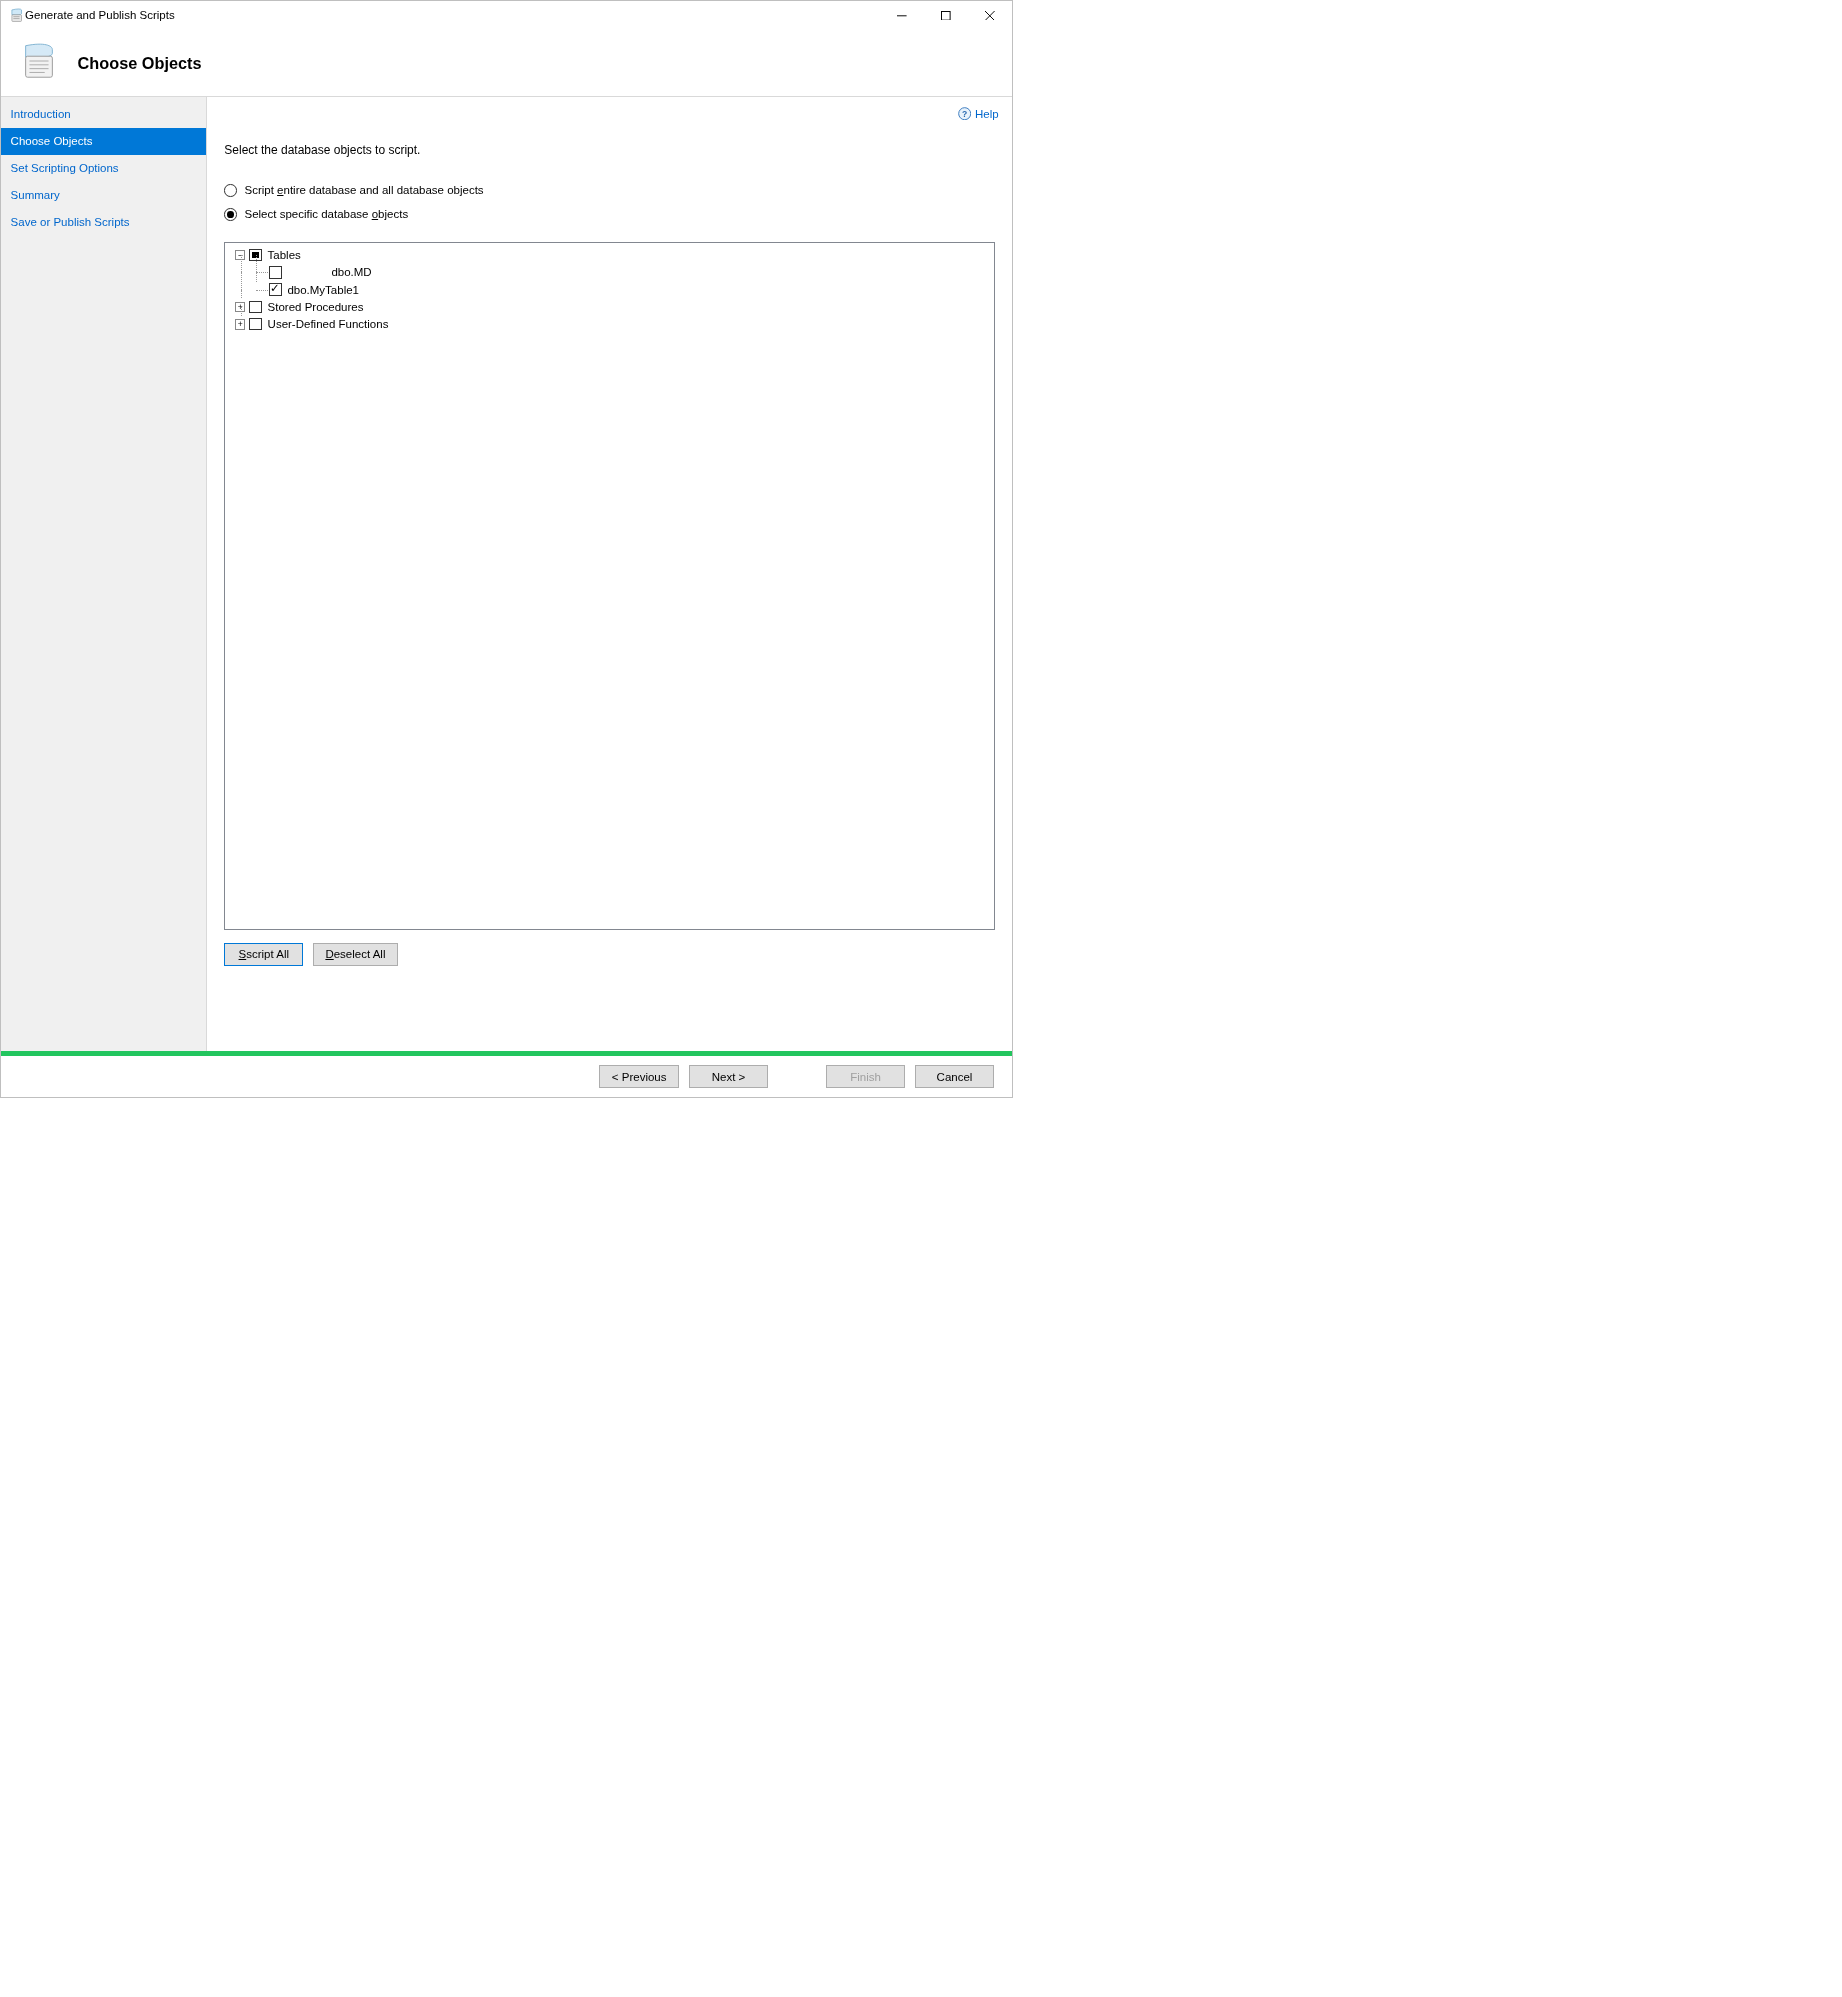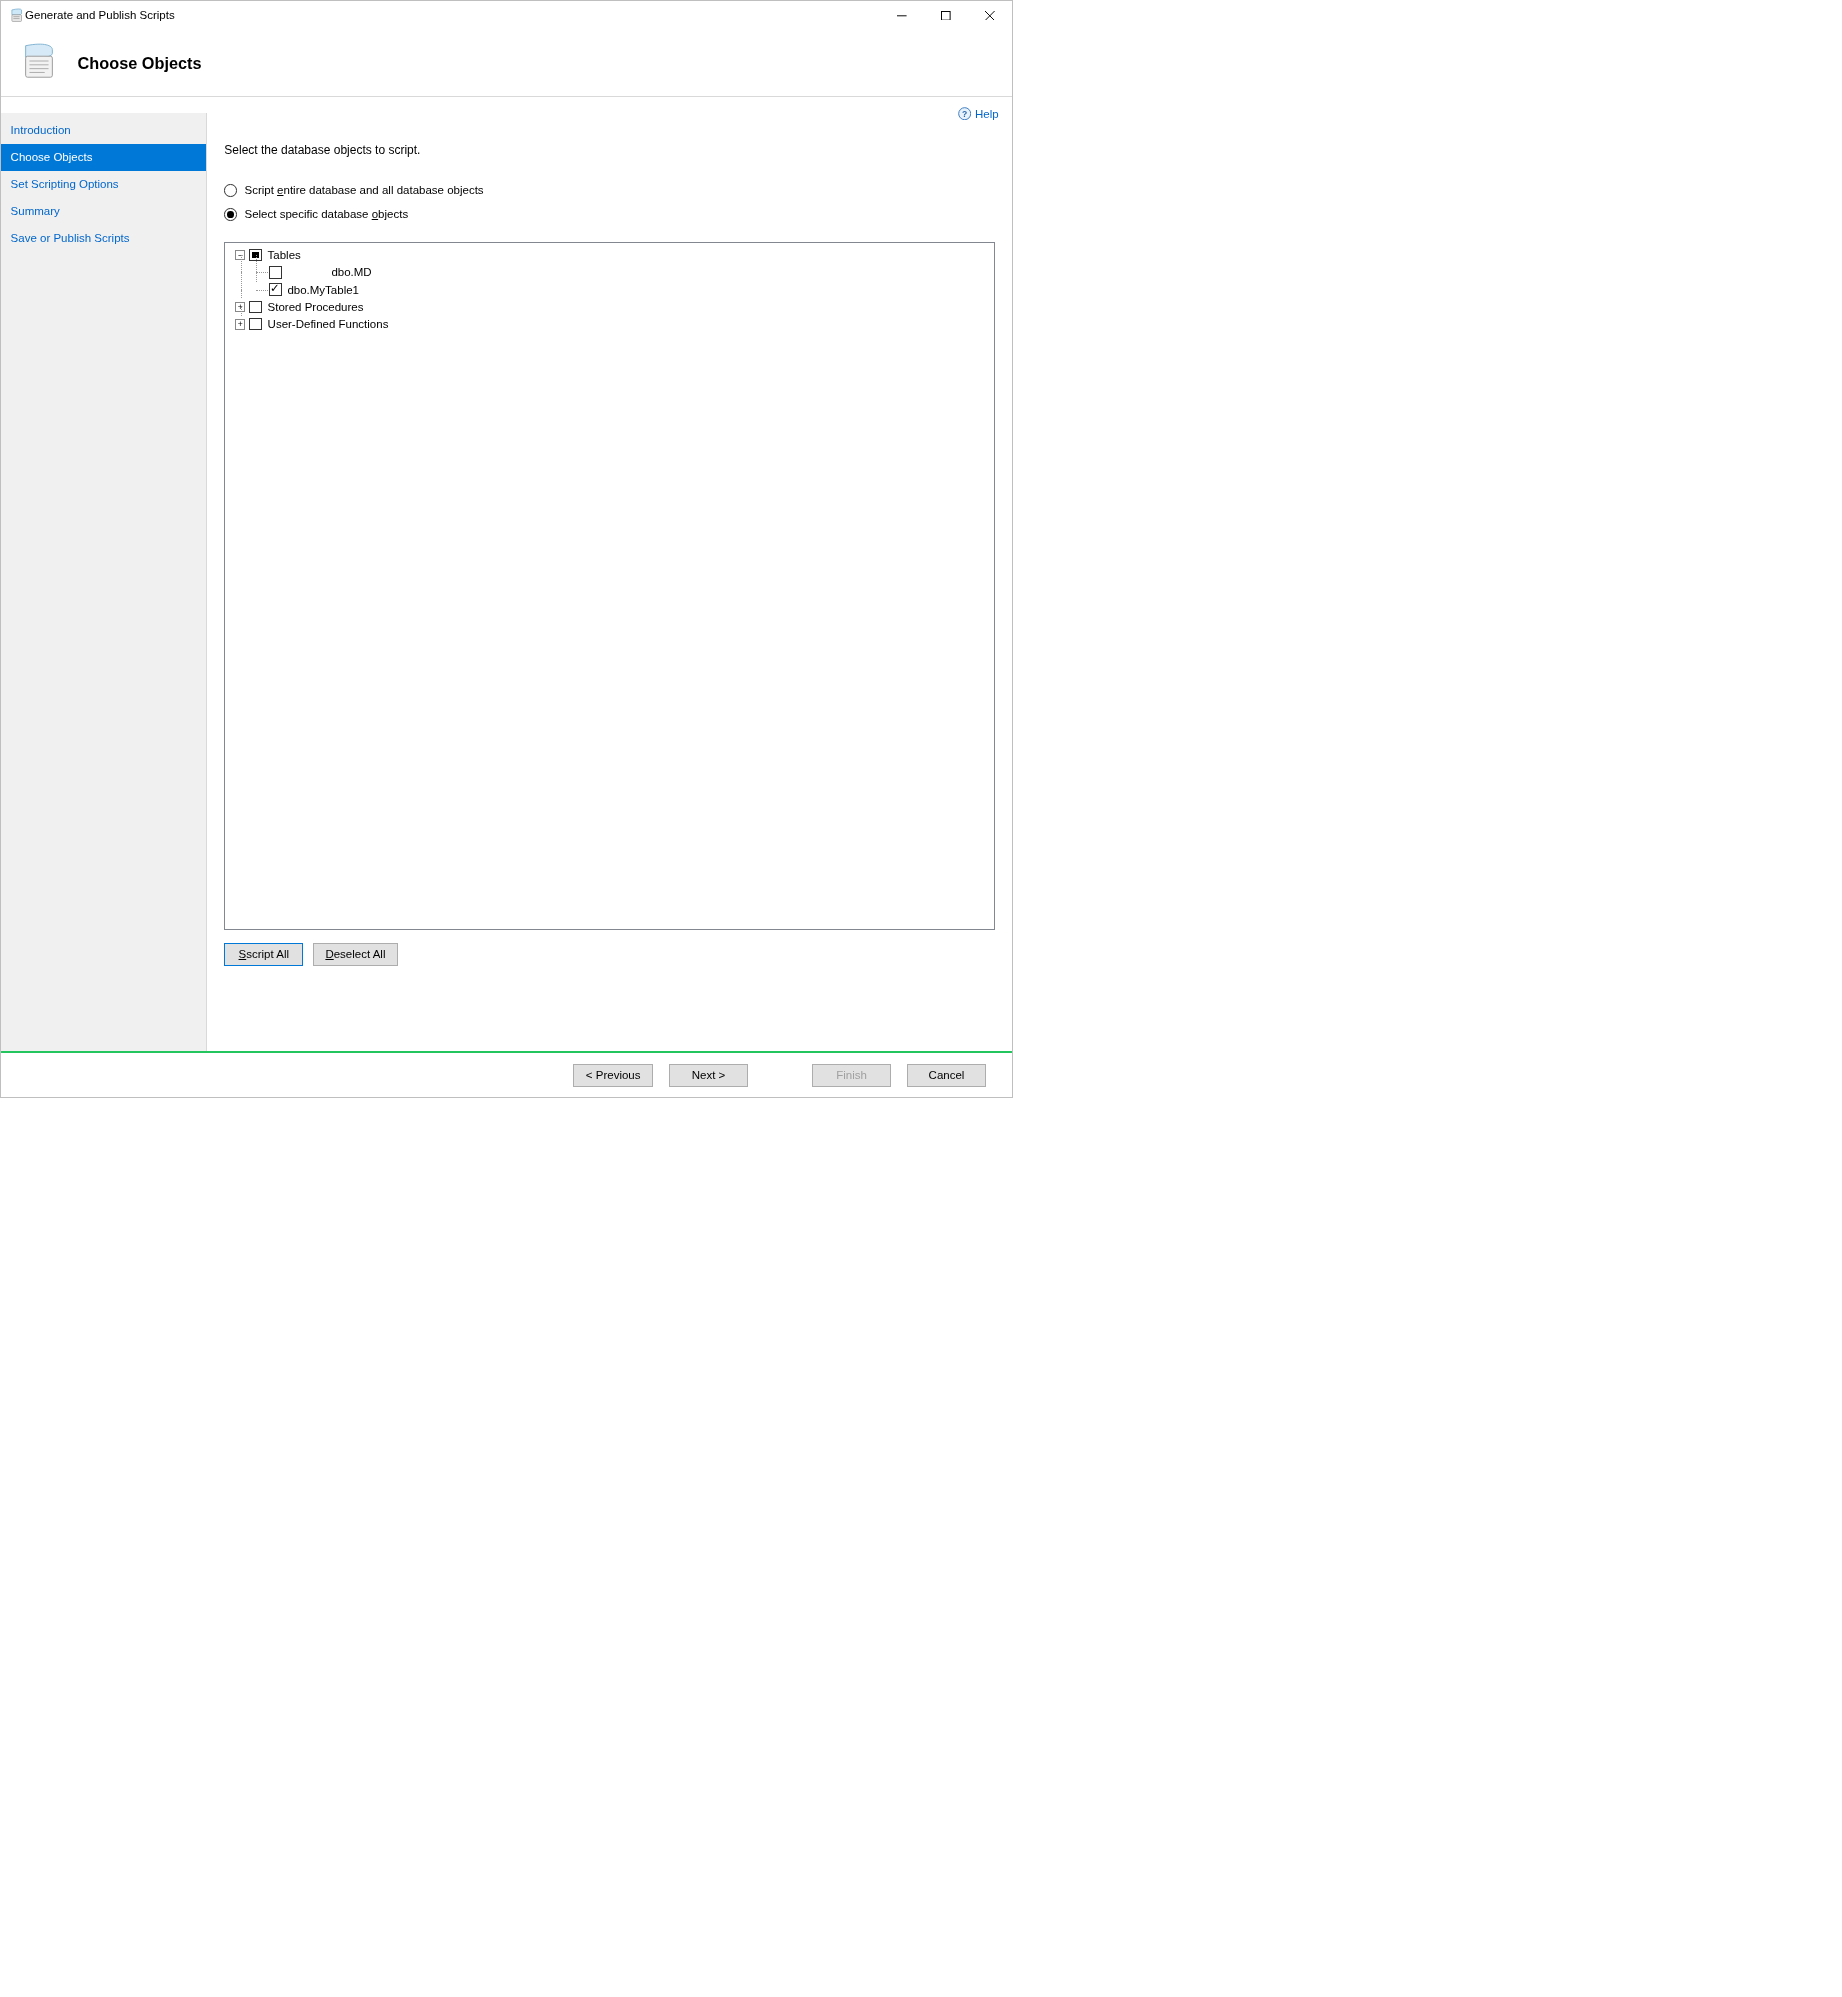--- a/index.html
+++ b/index.html
@@ -19,21 +19,20 @@
     .header-banner {
       height: 67px; display: flex; align-items: center; gap: 17.3px; padding: 0 0 0 17.3px;
       background: #fff; border-bottom: 1px solid #d9d9d9;
     }
     .header-title { font-size: 16.3px; font-weight: 600; color: #000; }
 
     .body { display: flex; height: 955px; }
     .sidebar {
       width: 206px; background: #f0f0f0; border-right: 1px solid #d9d9d9;
       padding-top: 3.8px;
-      margin-top: 16px;
     }
     .side-item {
       height: 27px; display: flex; align-items: center; padding: 0 9.6px;
       font-size: 11.5px; color: #0066cc; cursor: pointer;
     }
     .side-item.active { background: #0078d7; color: #fff; }
 
     .main { flex: 1; position: relative; background: #fff; }
     .help-link {
       position: absolute; top: 9.6px; right: 13.4px; display: flex; align-items: center; gap: 3.8px;
@@ -71,22 +70,22 @@
 
     .sel-btns { margin-top: 13.4px; display: flex; gap: 9.6px; }
     .btn {
       height: 23px; padding: 0 11.5px; font-size: 11.5px; background: #e1e1e1;
       border: 1px solid #adadad; display: inline-flex; align-items: center; justify-content: center; min-width:79px;
     }
     .btn.focused { outline: 1.9px solid #0078d7; outline-offset: -1px; }
 
     .footer {
       position: absolute; bottom: 0; left: 0; right: 0; height: 46px;
-      border-top: 2px solid #22c55e; display: flex; align-items: center; justify-content: flex-end;
-      gap: 16px; padding: 0 26px; background: #fff;
+      border-top: 5px solid #22c55e; display: flex; align-items: center; justify-content: flex-end;
+      gap: 10px; padding: 0 18px; background: #fff;
     }
     .footer .btn { min-width: 79px; }
     .btn.disabled { color: #a0a0a0; margin-left: 48px; }
 
     .app-icon { width:15.4px; height:15.4px; display:flex; align-items:center; justify-content:center;}
   </style>
 </head>
 <body>
 
 <div class="titlebar">

